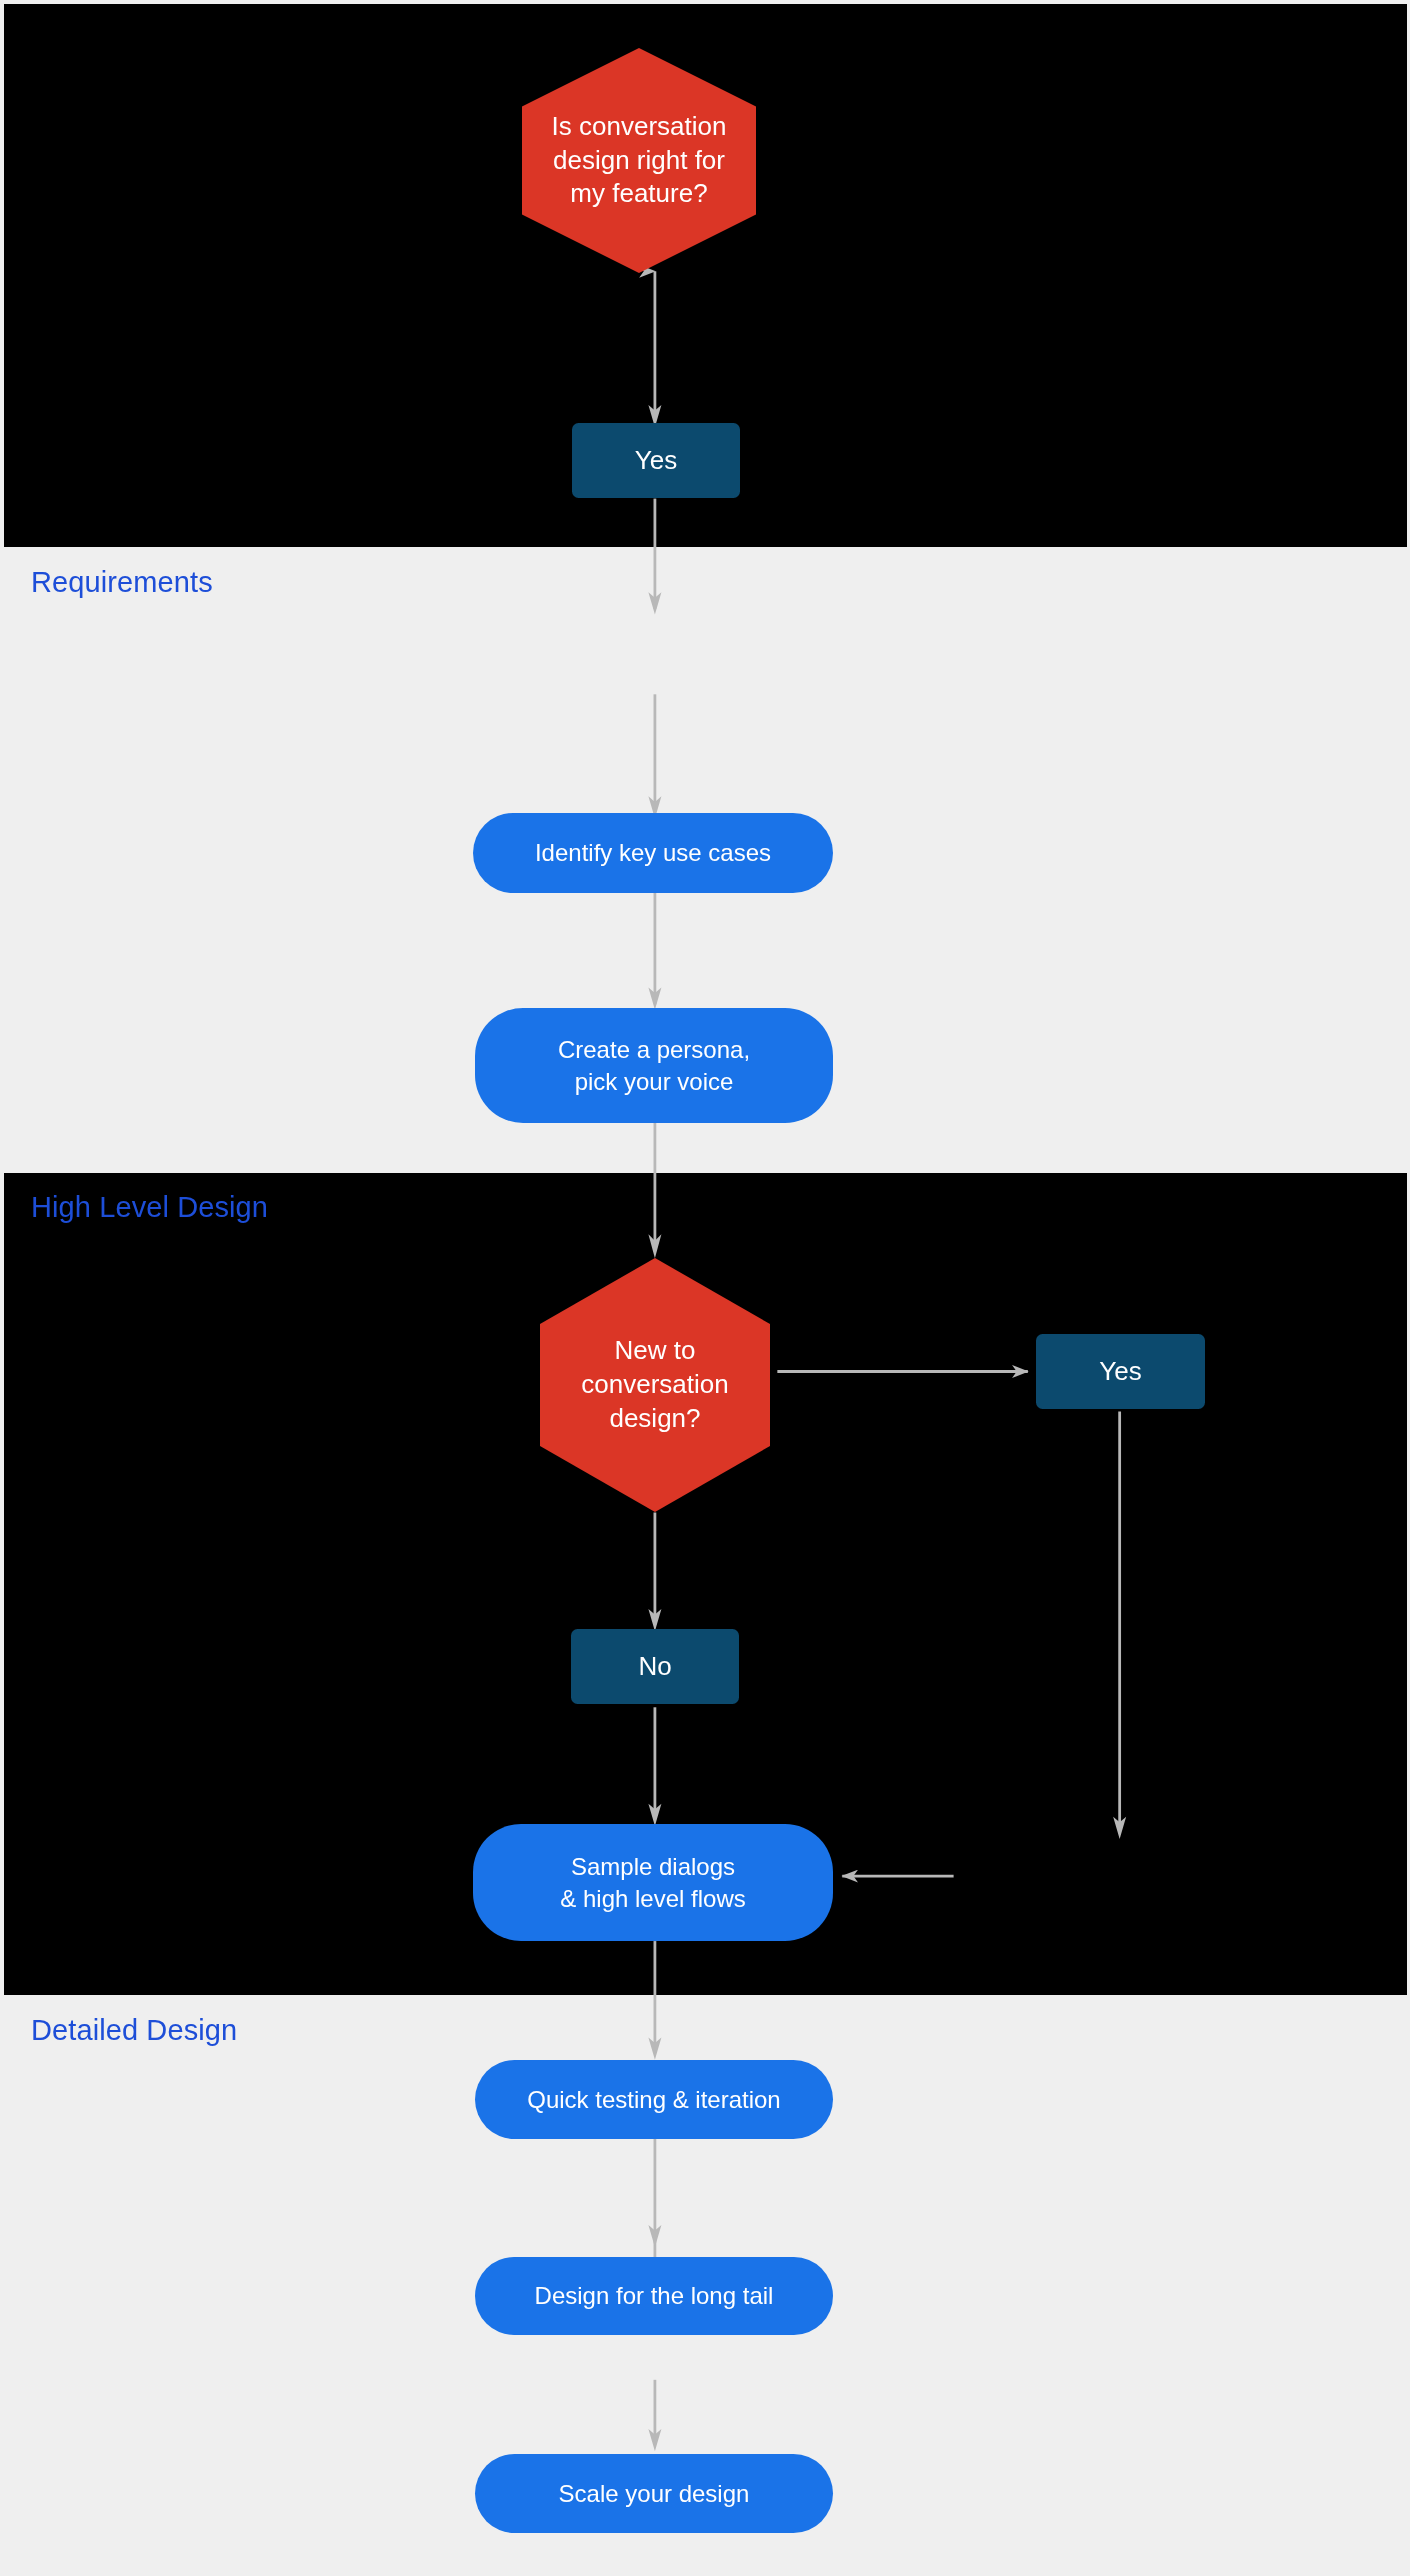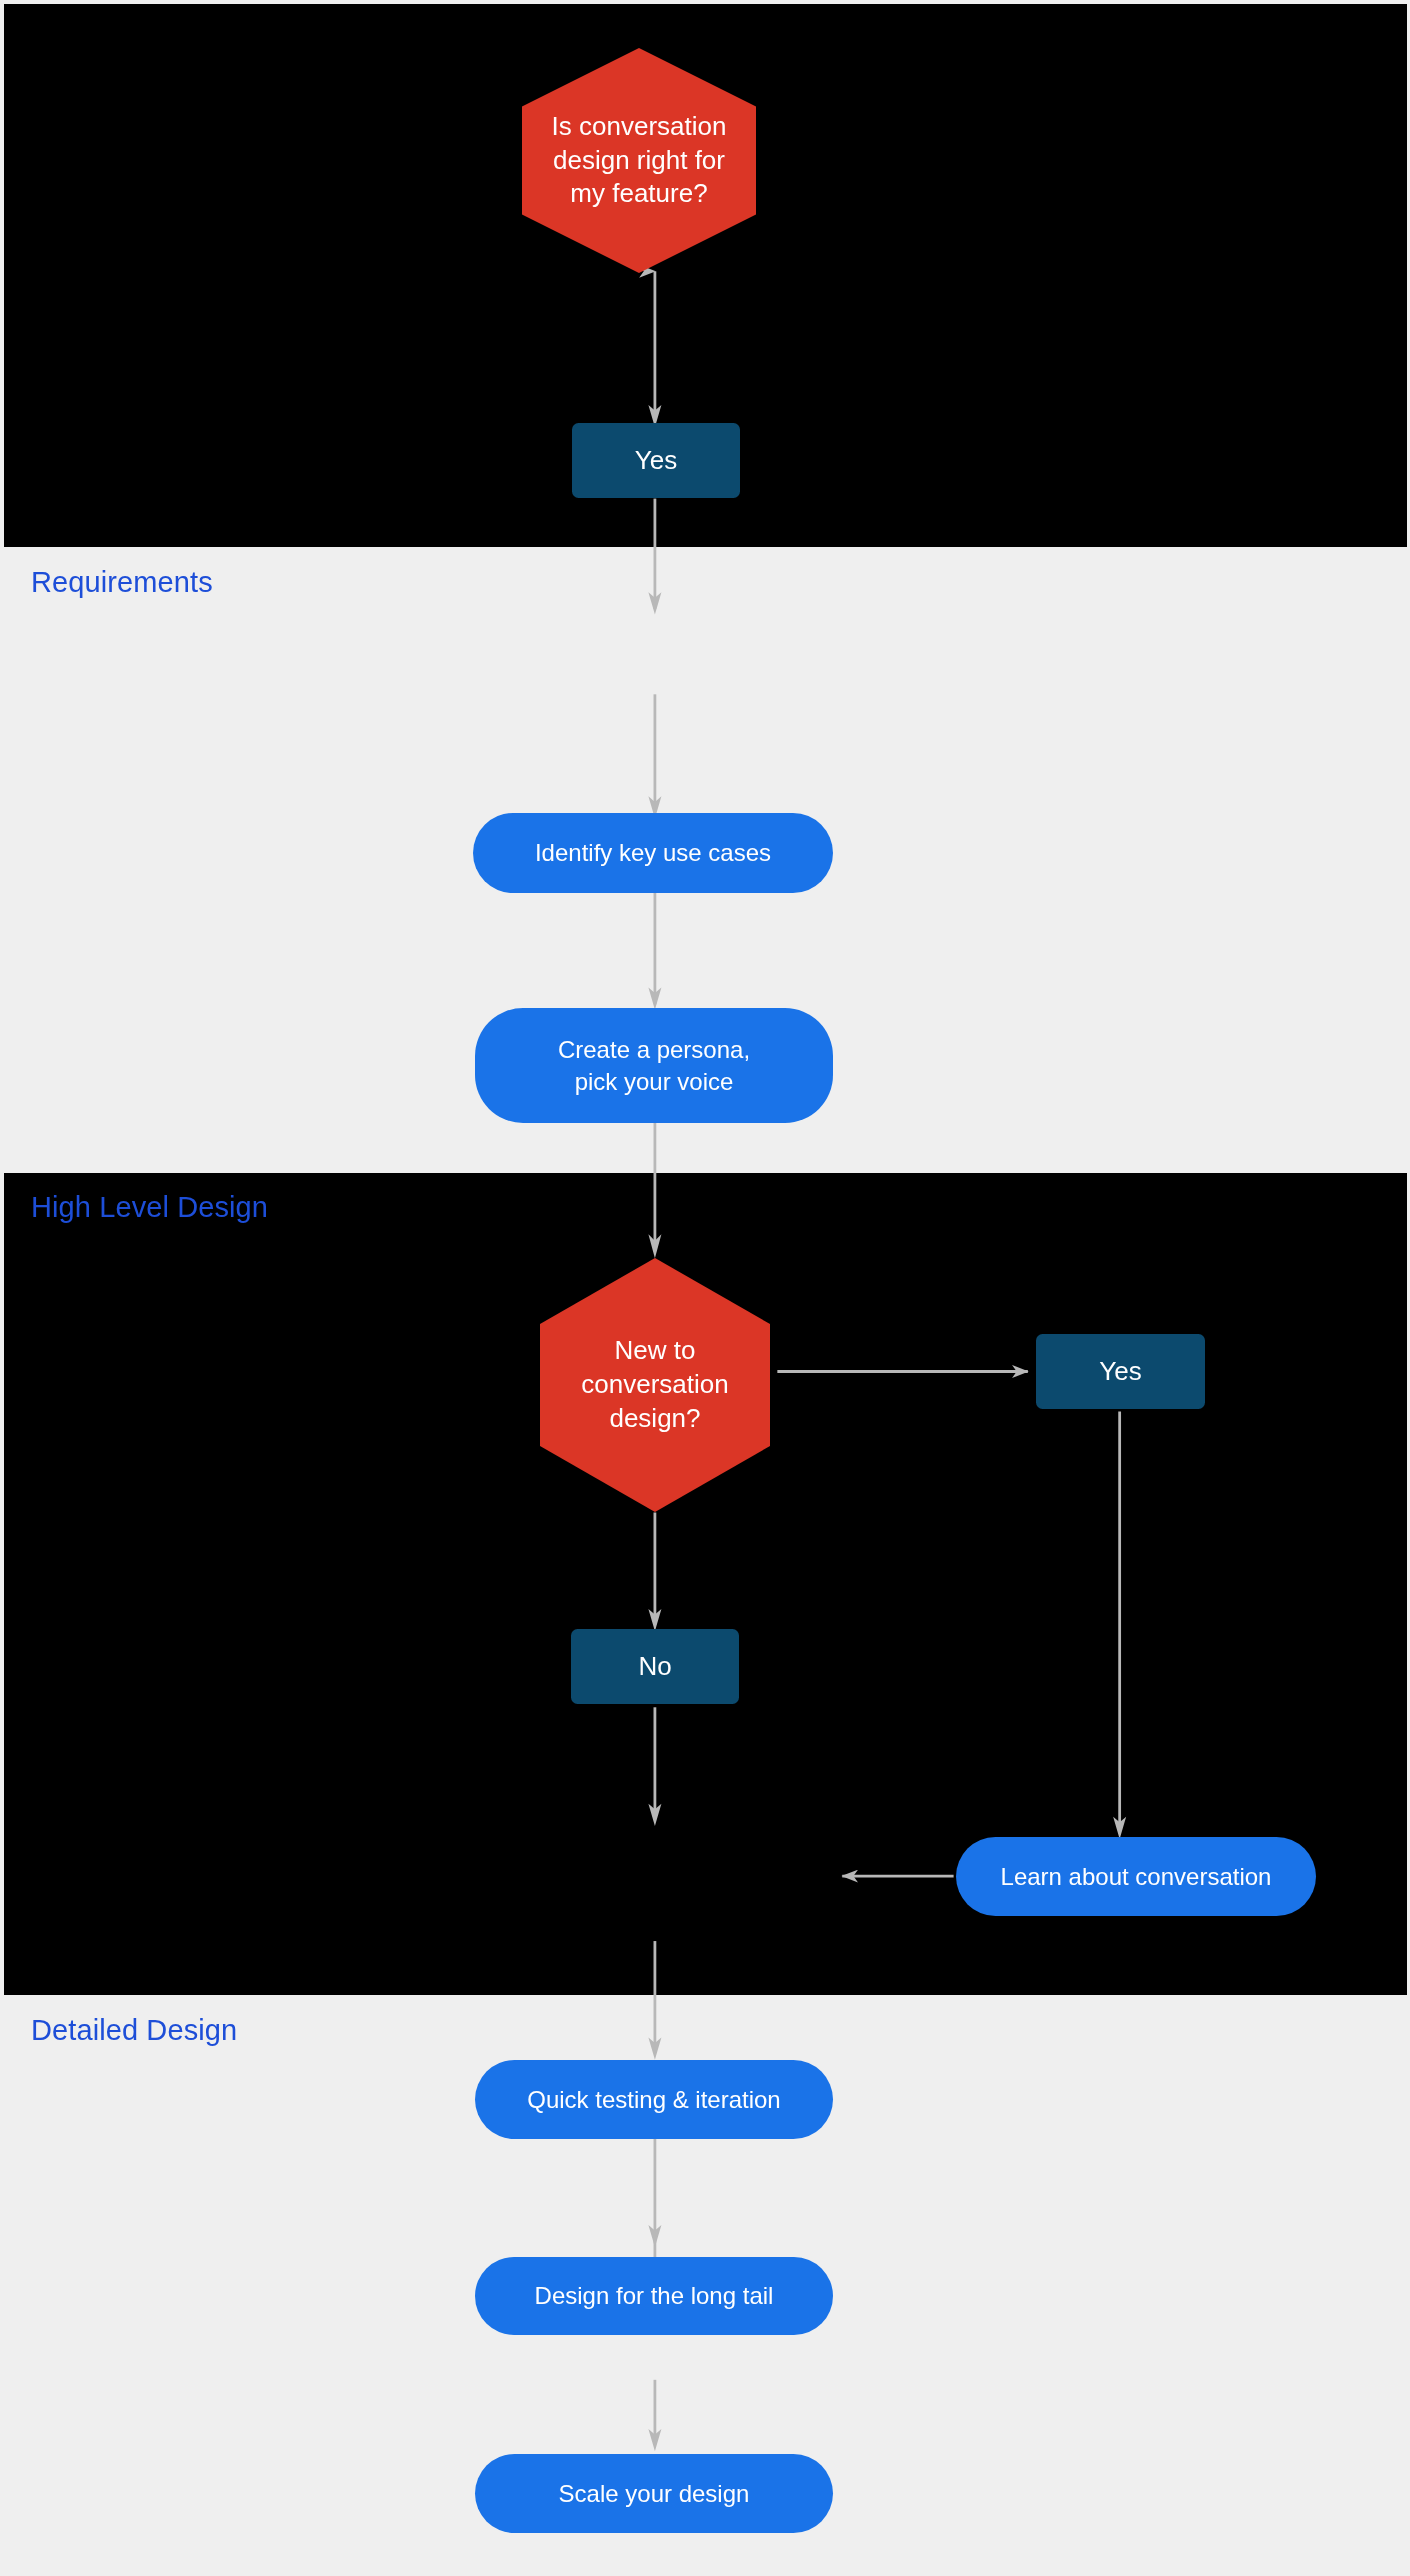--- a/index.html
+++ b/index.html
@@ -186,24 +186,27 @@
   </div>
 
   <div class="node rect" style="left:1036px; top:1334px; width:169px; height:75px;">
     <span>Yes</span>
   </div>
 
   <div class="node rect" style="left:571px; top:1629px; width:168px; height:75px;">
     <span>No</span>
   </div>
 
-
-  <div class="node pill" style="left:956px; top:1837px; width:360px; height:79px;">
-    <span>Learn about conversation</span>
-  </div>
+  <div class="node pill pill-tall" style="left:473px; top:1824px; width:360px; height:117px;">
+    <span class="lbl">
+      <span>Sample dialogs</span>
+      <span>&amp; high level flows</span>
+    </span>
+  </div>
+
 
   <div class="node pill" style="left:475px; top:2060px; width:358px; height:79px;">
     <span>Quick testing &amp; iteration</span>
   </div>
 
   <div class="node pill" style="left:475px; top:2257px; width:358px; height:78px;">
     <span>Design for the long tail</span>
   </div>
 
   <div class="node pill" style="left:475px; top:2454px; width:358px; height:79px;">

